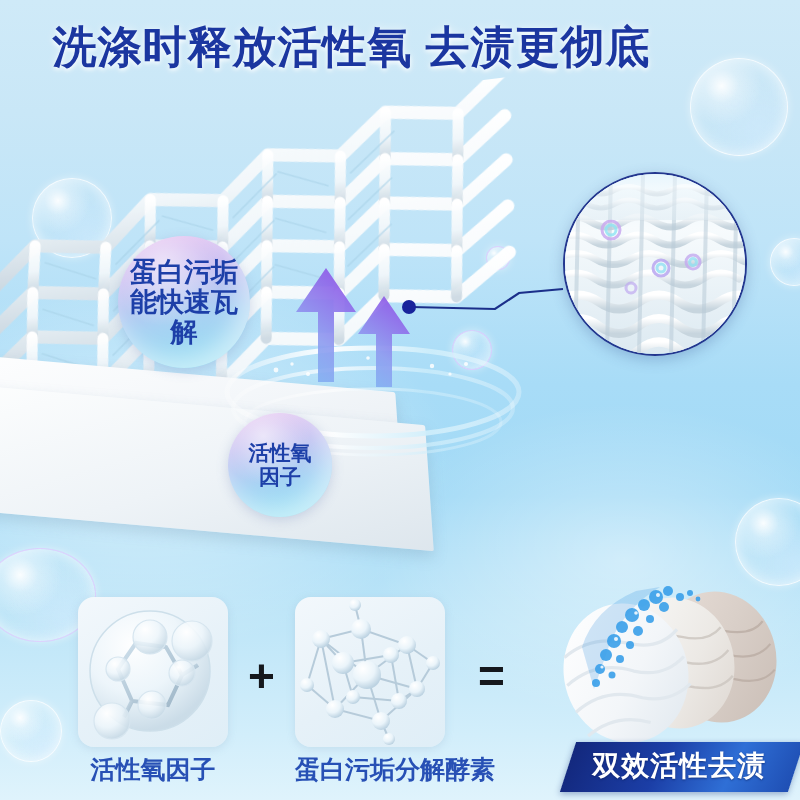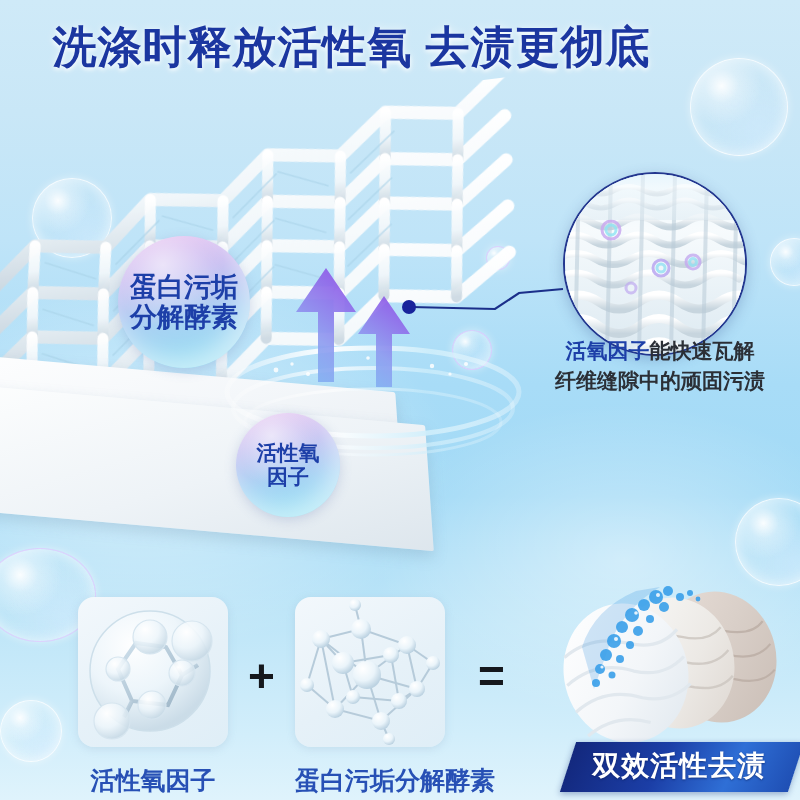--- a/index.html
+++ b/index.html
@@ -56,21 +56,21 @@
     color:#1d3fa8;font-weight:bold;line-height:1.12;text-align:center;
     box-shadow:0 3px 12px rgba(120,140,190,.3), inset -8px -10px 22px rgba(255,255,255,.5);
   }
   #bubble-enzyme{
     left:118px;top:236px;width:132px;height:132px;font-size:27px;
     background:
       radial-gradient(circle at 34% 22%, rgba(255,255,255,.6) 0%, rgba(255,255,255,0) 45%),
       linear-gradient(168deg,#e3b6ee 0%, #c8bdf1 30%, #a8d2f3 62%, #8fe0f2 100%);
   }
   #bubble-oxygen{
-    left:236px;top:413px;width:104px;height:104px;font-size:21px;
+    left:228px;top:413px;width:104px;height:104px;font-size:21px;
     background:
       radial-gradient(circle at 34% 22%, rgba(255,255,255,.6) 0%, rgba(255,255,255,0) 45%),
       linear-gradient(168deg,#e5bdef 0%, #c5c3f2 32%, #a5d4f4 64%, #8ee2f3 100%);
     text-align: center;
   }
 
   
   #arrows{position:absolute;left:288px;top:262px;width:140px;height:125px;z-index:13;}
 
   
@@ -88,21 +88,21 @@
     text-align:center;line-height:1.42;font-size:21px;color:#2b2f36;font-weight:bold;}
   #desc .hl{color:#1d3fa8;}
 
   
   .formula{position:absolute;left:0;top:585px;width:800px;height:215px;z-index:25;}
   .cell{position:absolute;text-align:center;}
   .thumb{width:150px;height:150px;border-radius:16px;overflow:hidden;
     background:linear-gradient(150deg,#f3f8fc 0%,#e6f1f8 55%,#dfeef7 100%);
     box-shadow:0 2px 8px rgba(130,160,185,.22);}
   .thumb svg{display:block;width:100%;height:100%;}
-  .cap{margin-top:17px;font-size:25px;font-weight:bold;color:#2750b5;white-space:nowrap;}
+  .cap{margin-top:6px;font-size:25px;font-weight:bold;color:#2750b5;white-space:nowrap;}
   .op{position:absolute;font-size:46px;font-weight:bold;color:#15181d;line-height:1;top:68px;}
 
   #cell-oxygen{left:78px;top:12px;}
   #cell-enzyme{left:295px;top:12px;}
   #op-plus{left:248px;}
   #op-equal{left:478px;}
   #cell-result{left:540px;top:0px;width:250px;}
   #result-art{width:250px;height:170px;}
   #result-art svg{display:block;width:100%;height:100%;}
 
@@ -257,21 +257,21 @@
         <stop offset="45%" stop-color="#8f9df0"></stop>
         <stop offset="100%" stop-color="#8f5fe8"></stop>
       </linearGradient>
     </defs>
     <path d="M30 120 L30 50 L8 50 L38 6 L68 50 L46 50 L46 120 Z" fill="url(#arG)" opacity=".92"></path>
     <path d="M88 125 L88 72 L70 72 L96 34 L122 72 L104 72 L104 125 Z" fill="url(#arG)" opacity=".92"></path>
   </svg>
 
   <div class="gbubble" id="bubble-enzyme">
     <div>蛋白污垢</div>
-    <div>分解酵素</div>
+    <div>能快速瓦解</div>
   </div>
   <div class="gbubble" id="bubble-oxygen">
     <div>活性氧</div>
     <div>因子</div>
   </div>
 
   <svg id="connector" viewBox="0 0 200 70">
     <polyline points="16,22 100,24 124,8 168,4" fill="none" stroke="#1b2f8a" stroke-width="2.2"></polyline>
     <circle cx="14" cy="22" r="7" fill="#18239b"></circle>
   </svg>
@@ -322,26 +322,20 @@
         <circle cx="96" cy="94" r="8" stroke="#b8a6f0" opacity=".85"></circle>
         <circle cx="96" cy="94" r="4" stroke="#92e0f2" opacity=".8"></circle>
         <circle cx="128" cy="88" r="7" stroke="#c3a9ef" opacity=".8"></circle>
         <circle cx="128" cy="88" r="3.4" stroke="#8fdff2" opacity=".75"></circle>
         <circle cx="66" cy="114" r="5" stroke="#bfaaf0" opacity=".7"></circle>
       </g>
       <rect width="180" height="46" fill="url(#wbg)" opacity=".5"></rect>
     </svg>
   </div>
 
-  <div id="desc">
-    <div>
-      <span class="hl">活氧因子</span><span>能快速瓦解</span>
-    </div>
-    <div>纤维缝隙中的顽固污渍</div>
-  </div>
 
   <div class="formula">
 
     <div class="cell" id="cell-oxygen">
       <div class="thumb">
         <svg viewBox="0 0 150 150">
           <defs>
             <radialGradient id="dropG" cx="36%" cy="28%" r="72%">
               <stop offset="0%" stop-color="#ffffff" stop-opacity=".98"></stop>
               <stop offset="55%" stop-color="#eef6fb" stop-opacity=".8"></stop>

